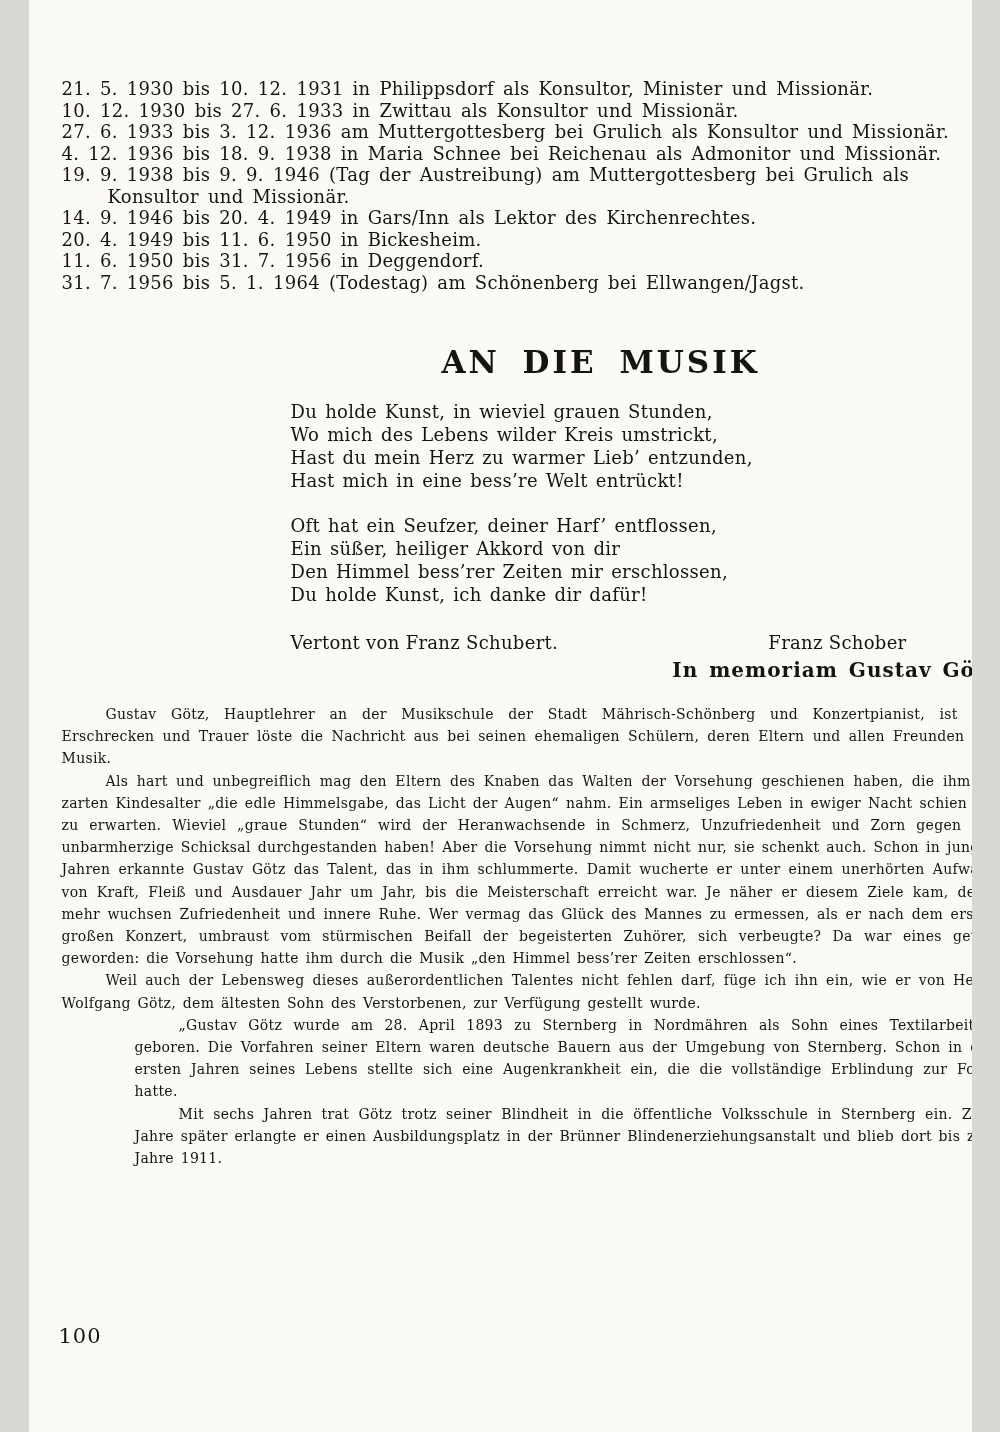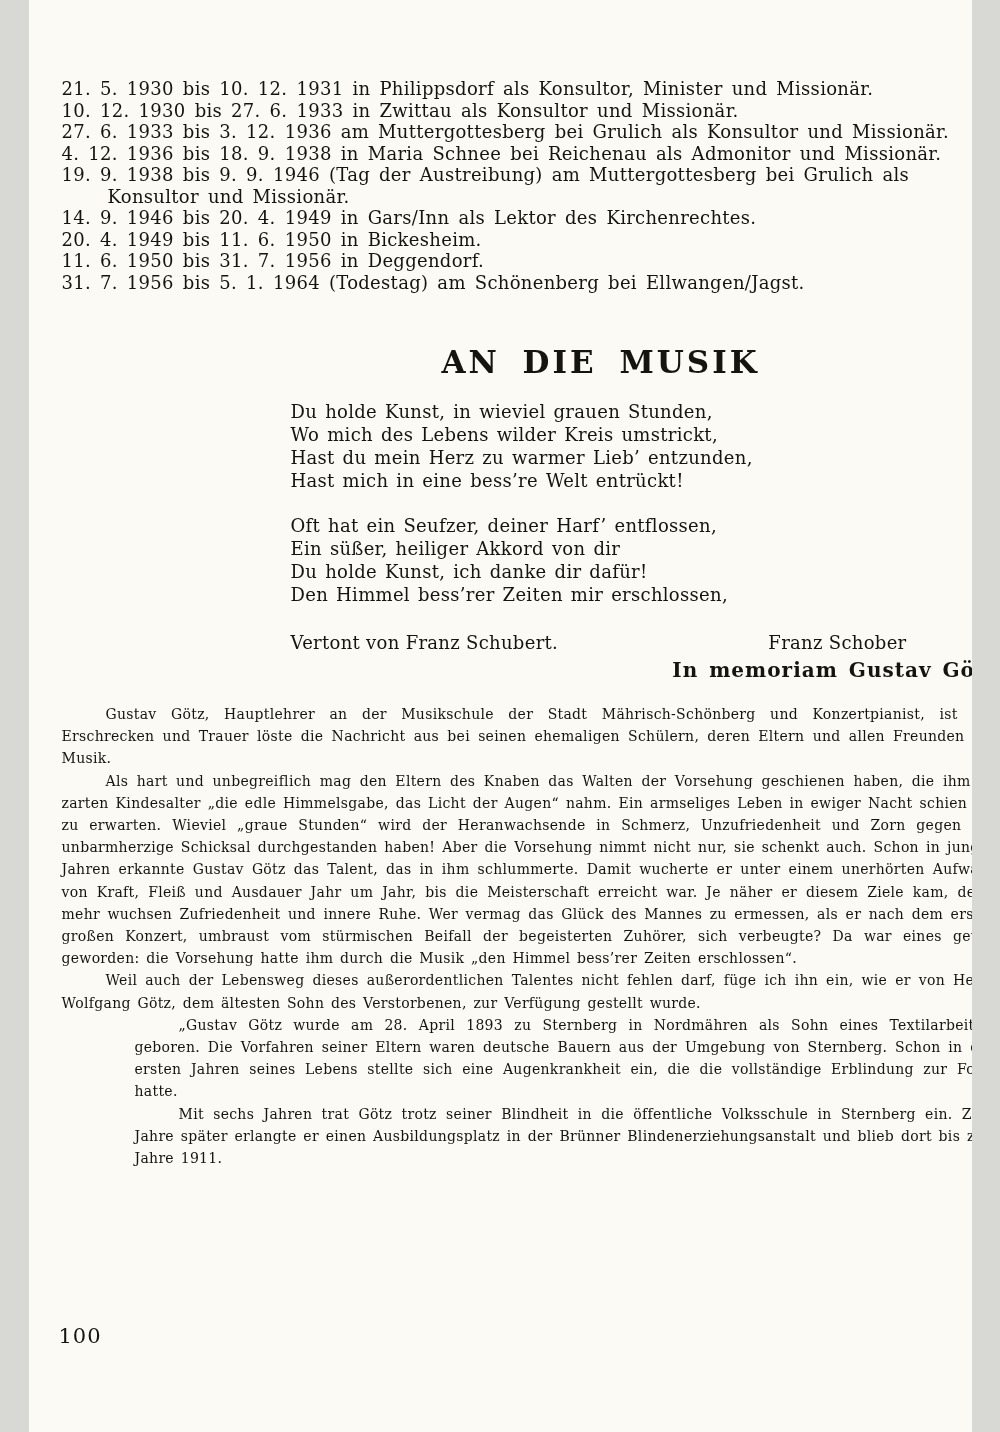--- a/index.html
+++ b/index.html
@@ -74,22 +74,22 @@
     <h1 class="poem-title">AN DIE MUSIK</h1>
     <div class="stanza">
       <div class="poem-line">Du holde Kunst, in wieviel grauen Stunden,</div>
       <div class="poem-line">Wo mich des Lebens wilder Kreis umstrickt,</div>
       <div class="poem-line">Hast du mein Herz zu warmer Lieb’ entzunden,</div>
       <div class="poem-line">Hast mich in eine bess’re Welt entrückt!</div>
     </div>
     <div class="stanza">
       <div class="poem-line">Oft hat ein Seufzer, deiner Harf’ entflossen,</div>
       <div class="poem-line">Ein süßer, heiliger Akkord von dir</div>
+      <div class="poem-line">Den Himmel bess’rer Zeiten mir erschlossen,</div>
       <div class="poem-line">Du holde Kunst, ich danke dir dafür!</div>
-      <div class="poem-line">Den Himmel bess’rer Zeiten mir erschlossen,</div>
     </div>
     <div class="credit-row">
       <span>Vertont von Franz Schubert.</span>
       <span>Franz Schober</span>
     </div>
   </div>
 
   <div class="article">
     <h2 class="article-title">In memoriam Gustav Götz</h2>
     <p class="body-par">Gustav Götz, Hauptlehrer an der Musikschule der Stadt Mährisch-Schönberg und Konzertpianist, ist tot. Erschrecken und Trauer löste die Nachricht aus bei seinen ehemaligen Schülern, deren Eltern und allen Freunden der Musik.</p>

